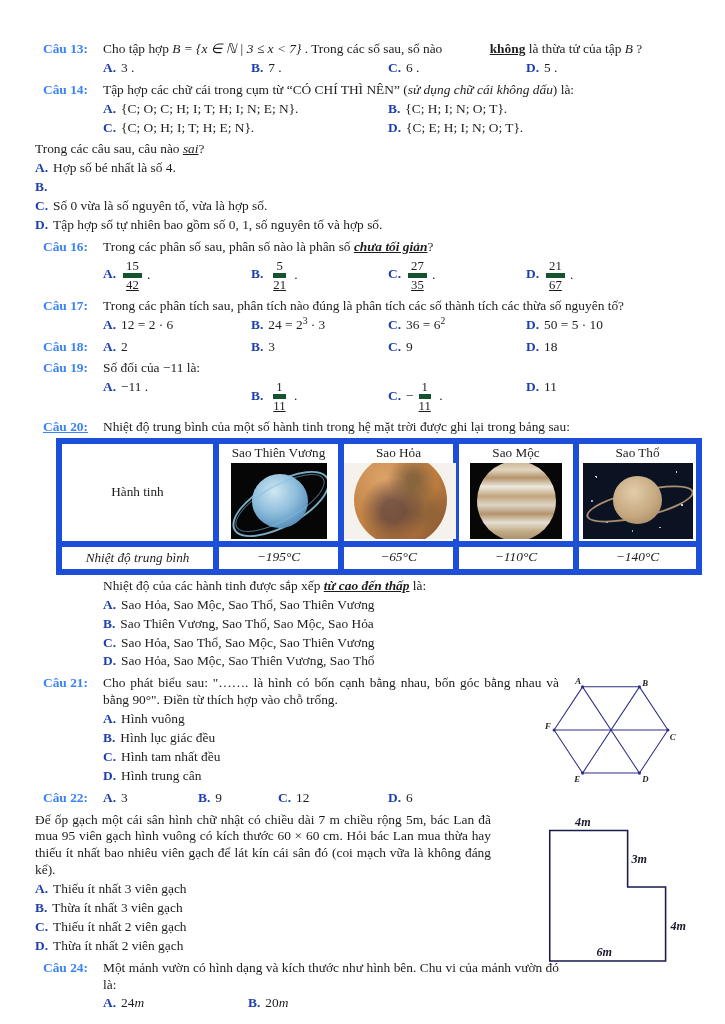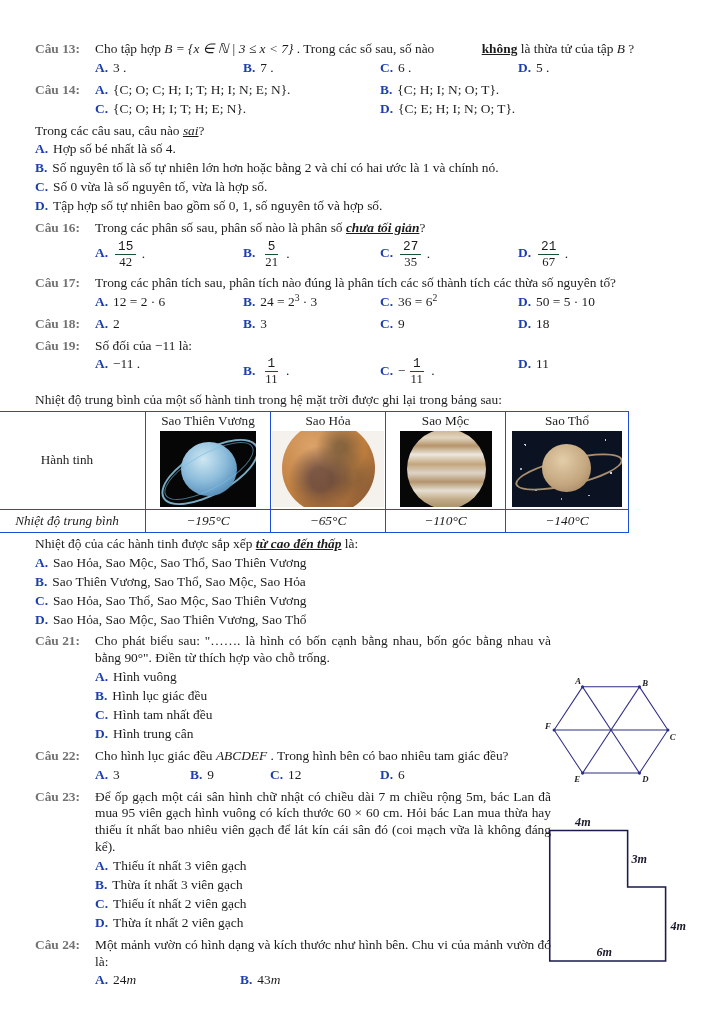--- a/index.html
+++ b/index.html
@@ -1,51 +1,51 @@
 <!DOCTYPE html>
 <html><head>
 <meta charset="utf-8">
 <style>
   html,body{margin:0;padding:0;background:#fff;}
   body{width:725px;height:1024px;overflow:hidden;font-family:"Liberation Serif",serif;color:#1c1c1c;}
   .page{position:relative;width:725px;height:1024px;box-sizing:border-box;padding:41px 30px 0 35px;font-size:13.4px;line-height:1.26;}
   .q{display:flex;margin-bottom:3px;}
-  .qlabel{width:60px;flex-shrink:0;font-weight:bold;color:#737373;}
+  .qlabel{width:60px;flex-shrink:0;font-weight:bold;color:#3b82f6;margin-left:8px;}
   .qlabel.ul{text-decoration:underline;}
   .qbody{flex:1;min-width:0;}
   .qbody.narrow{max-width:456px;}
   .narrow .stem{text-align:justify;}
   .stem{margin-bottom:2px;}
   
   .s-m{font-style:italic;}
   .s-i{font-style:italic;}
   .s-bu{font-weight:bold;text-decoration:underline;margin-left:44px;}
   .s-iu{font-style:italic;text-decoration:underline;}
   .s-ibu{font-style:italic;font-weight:bold;text-decoration:underline;}
   .s-sup{vertical-align:super;font-size:0.72em;line-height:0;}
   .frac{display:inline-flex;flex-direction:column;align-items:center;vertical-align:middle;line-height:1.1;margin:1px 2px;font-size:0.95em;}
-  .frac .num{border-bottom:1px solid #14532d;padding:0 3px;font-family:Liberation Mono, monospace;}
-  .frac .den{padding:0 3px;}
+  .frac .num{border-bottom:5px solid #14532d;padding:0 3px;}
+  .frac .den{padding:0 3px;text-decoration:underline;}
   
   .opts{display:flex;flex-wrap:wrap;}
   .opt{display:flex;align-items:baseline;margin-bottom:2px;box-sizing:border-box;}
   .L{color:#1d3fae;font-weight:bold;margin-right:5px;flex-shrink:0;}
   .cols4 .opt:nth-child(1){width:148px;}
   .cols4 .opt:nth-child(2){width:137px;}
   .cols4 .opt:nth-child(3){width:138px;}
   .cols4n .opt:nth-child(1){width:95px;}
   .cols4n .opt:nth-child(2){width:80px;}
   .cols4n .opt:nth-child(3){width:110px;}
   .cols2 .opt{width:285px;}
   .cols2 .opt:nth-child(even){width:auto;min-width:200px;}
   .cols2n .opt{width:145px;}
   .cols1 .opt{width:100%;}
   
   .ptable{border-collapse:collapse;table-layout:fixed;width:640px;margin:2px 0 3px -47px;}
-  .ptable td{border:1px solid #1d4ed8;text-align:center;vertical-align:middle;padding:0;}
+  .ptable td{border:6px solid #1d4ed8;text-align:center;vertical-align:middle;padding:0;}
   .ptable col.c0{width:157px}.ptable col.c1{width:125px}.ptable col.c2{width:115px}.ptable col.c3{width:120px}.ptable col.c4{width:123px}
   .pname{font-size:13.2px;padding-top:1px;}
   .plabel{font-size:13.2px;}
   .temps td{height:22px;font-style:italic;}
   .planetbox{position:relative;margin:1px auto 2px;overflow:hidden;}
   .uranus{width:96px;height:76px;background:#060606;}
   .uranus .globe{position:absolute;left:21px;top:11px;width:56px;height:54px;border-radius:50%;background:radial-gradient(circle at 40% 32%,#cfe7f2,#8cbcdb 45%,#4f88b5 82%,#3a6c99);}
   .uranus .ring{position:absolute;left:-4px;top:18px;width:104px;height:42px;border:2px solid rgba(150,215,245,.8);border-radius:50%;transform:rotate(-29deg);}
   .uranus .ring2{position:absolute;left:-1px;top:22px;width:98px;height:34px;border:1px solid rgba(120,190,230,.6);border-radius:50%;transform:rotate(-29deg);}
   .mars{width:112px;height:76px;background:#f5f2ee;}
@@ -98,20 +98,21 @@
             <span class="L">D.</span>
             <span><span>5 .</span></span>
           </div>
         </div>
     </div>
   </div>
 
   <div class="q">
     <div class="qlabel">Câu 14:</div>
     <div class="qbody">
+      <div class="stem"><span>Tập hợp các chữ cái trong cụm từ “CÓ CHÍ THÌ NÊN” (</span><span class="s-i">sử dụng chữ cái không dấu</span><span>) là:</span></div>
       <div class="opts cols2">
           <div class="opt">
             <span class="L">A.</span>
             <span><span>{C; O; C; H; I; T; H; I; N; E; N}.</span></span>
           </div>
           <div class="opt">
             <span class="L">B.</span>
             <span><span>{C; H; I; N; O; T}.</span></span>
           </div>
           <div class="opt">
@@ -129,21 +130,20 @@
   <div class="q">
     <div class="qbody">
       <div class="stem"><span>Trong các câu sau, câu nào </span><span class="s-iu">sai</span><span>?</span></div>
       <div class="opts cols1">
           <div class="opt">
             <span class="L">A.</span>
             <span><span>Hợp số bé nhất là số 4.</span></span>
           </div>
           <div class="opt">
             <span class="L">B.</span>
-            <span><span>Số nguyên tố là số tự nhiên lớn hơn hoặc bằng 2 và chỉ có hai ước là 1 và chính nó.</span></span>
           </div>
           <div class="opt">
             <span class="L">C.</span>
             <span><span>Số 0 vừa là số nguyên tố, vừa là hợp số.</span></span>
           </div>
           <div class="opt">
             <span class="L">D.</span>
             <span><span>Tập hợp số tự nhiên bao gồm số 0, 1, số nguyên tố và hợp số.</span></span>
           </div>
         </div>
@@ -261,20 +261,21 @@
           </div>
           <div class="opt">
             <span class="L">D.</span>
             <span><span>11</span></span>
           </div>
         </div>
     </div>
   </div>
 
   <div class="q">
+    <div class="qlabel ul">Câu 20:</div>
     <div class="qbody">
       <div class="stem"><span>Nhiệt độ trung bình của một số hành tinh trong hệ mặt trời được ghi lại trong bảng sau:</span></div>
 
       <table class="ptable">
         <colgroup>
             <col class="c0">
             <col class="c1">
             <col class="c2">
             <col class="c3">
             <col class="c4">
@@ -363,21 +364,20 @@
             <span class="L">D.</span>
             <span><span>Hình trung cân</span></span>
           </div>
         </div>
     </div>
   </div>
 
   <div class="q">
     <div class="qlabel">Câu 22:</div>
     <div class="qbody narrow">
-      <div class="stem"><span>Cho hình lục giác đều </span><span class="s-m">ABCDEF</span><span> . Trong hình bên có bao nhiêu tam giác đều?</span></div>
       <div class="opts cols4n">
           <div class="opt">
             <span class="L">A.</span>
             <span><span>3</span></span>
           </div>
           <div class="opt">
             <span class="L">B.</span>
             <span><span>9</span></span>
           </div>
           <div class="opt">
@@ -386,21 +386,20 @@
           </div>
           <div class="opt">
             <span class="L">D.</span>
             <span><span>6</span></span>
           </div>
         </div>
     </div>
   </div>
 
   <div class="q">
-    <div class="qlabel">Câu 23:</div>
     <div class="qbody narrow">
       <div class="stem"><span>Để ốp gạch một cái sân hình chữ nhật có chiều dài 7 m chiều rộng 5m, bác Lan đã mua 95 viên gạch hình vuông có kích thước 60 × 60 cm. Hỏi bác Lan mua thừa hay thiếu ít nhất bao nhiêu viên gạch để lát kín cái sân đó (coi mạch vữa là không đáng kể).</span></div>
       <div class="opts cols2">
           <div class="opt">
             <span class="L">A.</span>
             <span><span>Thiếu ít nhất 3 viên gạch</span></span>
           </div>
           <div class="opt">
             <span class="L">B.</span>
             <span><span>Thừa ít nhất 3 viên gạch</span></span>
@@ -421,21 +420,21 @@
     <div class="qlabel">Câu 24:</div>
     <div class="qbody narrow">
       <div class="stem"><span>Một mảnh vườn có hình dạng và kích thước như hình bên. Chu vi của mảnh vườn đó là:</span></div>
       <div class="opts cols2n">
           <div class="opt">
             <span class="L">A.</span>
             <span><span>24</span><span class="s-m">m</span></span>
           </div>
           <div class="opt">
             <span class="L">B.</span>
-            <span><span>43</span><span class="s-m">m</span></span>
+            <span><span>20</span><span class="s-m">m</span></span>
           </div>
         </div>
     </div>
   </div>
 
   <svg class="hexfig" viewBox="0 0 146 124">
     <g stroke="#2c2c86" stroke-width="1.1" fill="none">
       <polygon points="42,14 104,14 135,61 104,108 42,108 11,61"></polygon>
       <line x1="42" y1="14" x2="104" y2="108"></line>
       <line x1="104" y1="14" x2="42" y2="108"></line>

